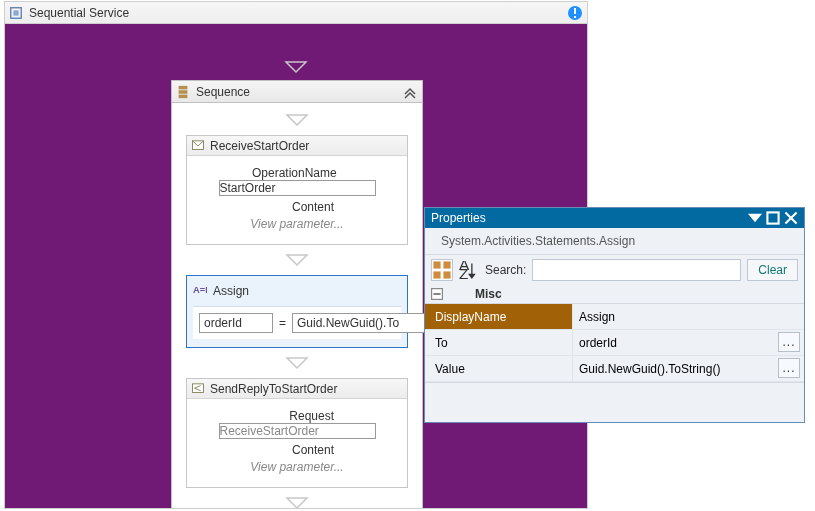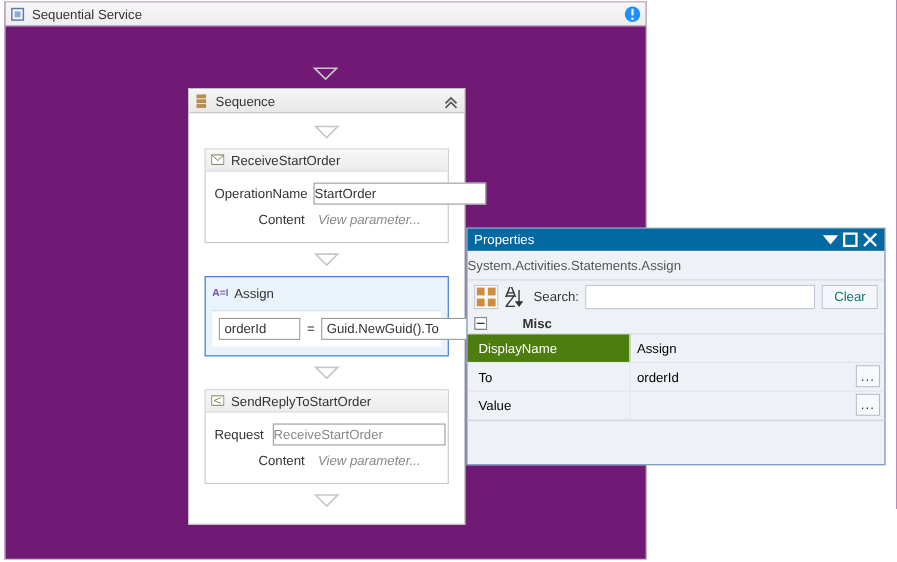--- a/index.html
+++ b/index.html
@@ -23,56 +23,56 @@
   .seq-header .title { flex:1; color:#333; }
   .seq-header .collapse { width:16px; height:16px; }
 
   .inner { padding: 2px 10px 6px 10px; }
 
   .activity { border:1px solid #c6c6c6; background:#fff; margin:0 4px; }
   .act-header { height:20px; background:linear-gradient(#f7f7f7,#ececec); border-bottom:1px solid #d5d5d5; display:flex; align-items:center; padding:0 5px; }
   .act-header .icon { width:12px; height:12px; margin-right:6px; }
   .act-header .title { color:#333; }
   .act-body { padding:6px 8px; }
-  .act-row { display:flex; align-items:center; margin:4px 0; }
+  .act-row { display:flex; align-items:center; margin:4px 0;flex-direction:column; }
   .act-row .lab { width:90px; text-align:right; color:#333; padding-right:8px; }
   .act-row input { flex:1; height:20px; border:1px solid #999; padding:0 0; color:#333; background:#fff; }
   .act-row input.readonly { color:#888; }
   .act-row .linkish { flex:1; color:#888; font-style:italic; padding:3px 4px; }
 
   .assign { border:1px solid #2e75c8; background:#eaf2fb; margin:0 4px; padding:6px 6px 8px 6px; }
   .assign-header { display:flex; align-items:center; height:18px; margin-bottom:6px; }
   .assign-header .icon { width:14px; height:12px; margin-right:6px; }
   .assign-header .title { color:#333; }
   .assign-row { display:flex; align-items:center; background:#fff; padding:6px; border-top:1px solid #d0deee; }
   .assign-row input { height:20px; border:1px solid #999; padding:0 4px; color:#333; }
   .assign-row .to { width:74px; }
   .assign-row .eq { margin:0 6px; color:#333; }
   .assign-row .val { flex:1; }
 
   
   .props { position:absolute; left:424px; top:207px; width:381px; border:1px solid #6a8bb8; background:#eef1f6; }
   .props-title { height:20px; background:#0369a1; color:#fff; display:flex; align-items:center; padding:0 6px; }
   .props-title .txt { flex:1; }
   .props-title .winbtn { width:14px; height:14px; margin-left:4px; display:flex; align-items:center; justify-content:center; }
-  .props-sub { padding:6px 0; color:#555; border-bottom:1px solid #d4d9e2; }
+  .props-sub { padding:6px 16px; color:#555; border-bottom:1px solid #d4d9e2; }
   .props-tool { display:flex; align-items:center; padding:4px 6px; gap:6px; }
   .toolbtn { width:22px; height:22px; border:1px solid #bfc7d4; background:#fdfdff; display:flex; align-items:center; justify-content:center; }
   .search-lab { color:#333; margin-left:2px; }
   .search-box { flex:1; height:22px; border:1px solid #bfc7d4; background:#fff; padding:0 4px; }
   .clear-btn { height:22px; border:1px solid #bfc7d4; background:#f5f7fb; padding:0 10px; color:#0f766e; }
 
   .cat-row { display:flex; align-items:center; padding:2px 6px; color:#333;gap:28px; }
   .cat-row .exp { width:12px; height:12px; margin-right:4px; }
 
   .grid { border-top:1px solid #d4d9e2; }
   .grid-row { display:flex; height:26px; align-items:stretch; border-bottom:1px solid #e0e4eb; }
   .grid-row .cell-l { width:148px; padding:0 10px; display:flex; align-items:center; border-right:1px solid #e0e4eb; }
   .grid-row .cell-r { flex:1; padding:0 6px; display:flex; align-items:center; position:relative; }
-  .grid-row.sel .cell-l { background:#4d7c0f; color:#fff; }
+  .grid-row.sel .cell-l { background:#a16207; color:#fff; }
   .dots { position:absolute; right:4px; top:2px; width:22px; height:20px; border:1px solid #b7bfcb; background:#f8f9fc; display:flex; align-items:center; justify-content:center; color:#333; letter-spacing:1px; }
   .props-footer { height:40px; border-top:1px solid #d4d9e2; }
 
   svg { display:block; }
 </style>
 </head>
 <body>
 
 <div class="designer">
   <div class="seqservice-header">
@@ -268,18 +268,19 @@
     <div class="grid-row">
       <div class="cell-l">To</div>
       <div class="cell-r">
           <span>orderId</span>
         <span class="dots">...</span>
         </div>
     </div>
     <div class="grid-row">
       <div class="cell-l">Value</div>
       <div class="cell-r">
+          <span>Guid.NewGuid().ToString()</span>
         <span class="dots">...</span>
         </div>
     </div>
   </div>
   <div class="props-footer"></div>
 </div>
 
 </body></html>

